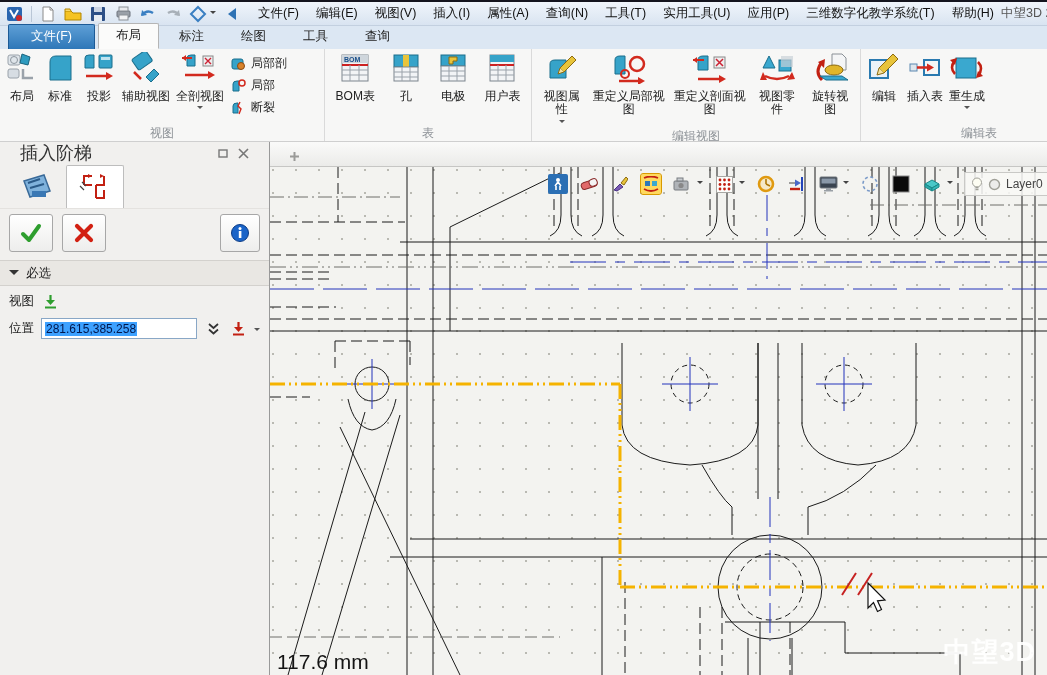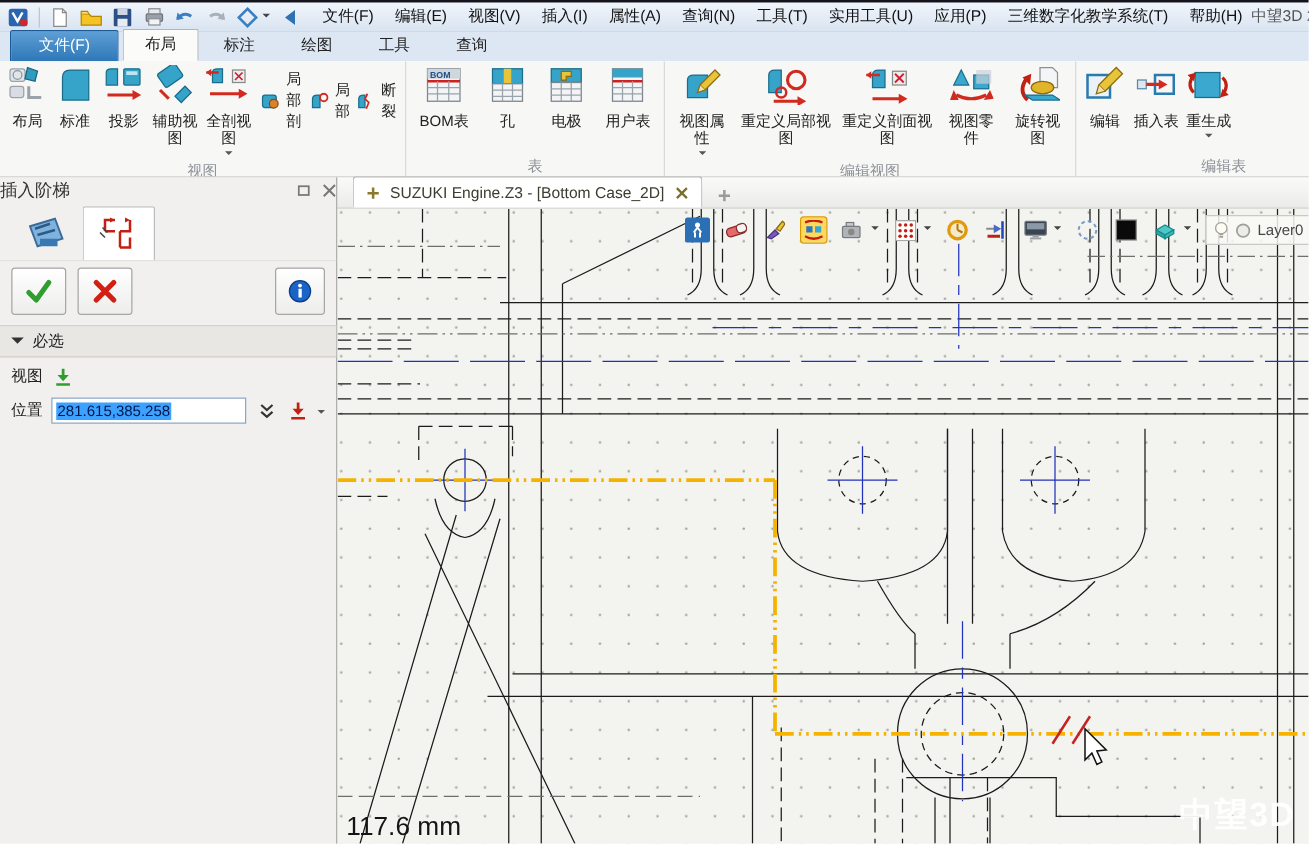--- a/index.html
+++ b/index.html
@@ -20,28 +20,28 @@
   .rtab.file{background:linear-gradient(#5e9fd6,#2e77b8);color:#fff;border:1px solid #1c5a96;border-bottom:none;padding:3px 22px 4px}
   .rtab.active{background:#fbfbfa;border:1px solid #b5b5b5;border-bottom:1px solid #fbfbfa}
   
   .ribbon{height:92px;background:#f7f7f6;border-bottom:1px solid #cfcfcf;display:flex;overflow:hidden}
   .rgroup{display:flex;flex-direction:column;border-right:1px solid #dadada;padding:1px 3px 0;flex:none}
   .rbody{flex:1;display:flex;align-items:flex-start}
   .rbtn{display:flex;flex-direction:column;align-items:center;padding:2px 3px;cursor:default}
   .rlabel{font-size:12px;color:#222;text-align:center;line-height:1.12;margin-top:2px;max-width:76px}
   .glabel{font-size:12px;color:#8d9297;text-align:center;height:16px;line-height:16px}
   .caret{width:0;height:0;border:3.5px solid transparent;border-top-color:#555;margin-top:3px}
-  .stackcol{display:flex;gap:5px;padding:5px 4px 0}
+  .stackcol{display:flex;flex-direction:column;gap:5px;padding:5px 4px 0}
   .sbtn{display:flex;align-items:center;gap:5px;font-size:12px;color:#222}
   .sic{width:15px;height:14px;flex:none}
   
   .main{display:flex;height:533px}
   
   .panel{width:270px;background:#f1f0ee;border-right:1px solid #999;display:flex;flex-direction:column;box-sizing:border-box;flex:none}
-  .phead{height:22px;display:flex;align-items:center;padding:0 0;font-size:14px;color:#333}
+  .phead{height:22px;display:flex;align-items:center;padding:0 20px;font-size:18px;color:#333}
   .pwinbtns{margin-left:auto;display:flex;gap:9px}
   .ptabs{height:44px;display:flex;align-items:flex-end;padding-left:8px;gap:2px}
   .ptab{width:56px;height:42px;display:flex;align-items:center;justify-content:center;border-radius:2px 2px 0 0}
   .ptab.active{background:#fff;border:1px solid #bdbdbd;border-bottom:none}
   .pactions{height:48px;display:flex;align-items:center;gap:9px;padding:5px 9px;border-top:1px solid #e4e2df;box-sizing:border-box}
   .abtn{width:42px;height:36px;background:linear-gradient(#ffffff,#ededec);border:1px solid #a7a7a7;border-radius:3px;
         display:flex;align-items:center;justify-content:center}
   .abtn.info{margin-left:auto;width:38px}
   .psection{height:24px;background:#e9e7e3;border-top:1px solid #d3d1cd;border-bottom:1px solid #d3d1cd;
         display:flex;align-items:center;gap:7px;padding:0 9px;font-size:12.5px;font-weight:normal;color:#1a1a1a;margin-top:4px}
@@ -453,29 +453,20 @@
             <path d="M2,13.5 H13" stroke="#c22012" stroke-width="2"></path>
           </svg>
       </span>
       <span class="minicaret"></span>
     </div>
     <div style="flex:1"></div>
   </aside>
 
   <div class="rightcol">
     <div class="tabbar">
-      <div class="dtab">
-        <svg width="11" height="11">
-            <path d="M5.5,1 V10 M1,5.5 H10" stroke="#8a7a2a" stroke-width="2"></path>
-          </svg>
-        <span>SUZUKI  Engine.Z3 - [Bottom Case_2D]</span>
-        <svg width="11" height="11">
-            <path d="M1.5,1.5 L9.5,9.5 M9.5,1.5 L1.5,9.5" stroke="#7a6e2a" stroke-width="1.8"></path>
-          </svg>
-      </div>
       <span class="newtab">
         <svg width="11" height="11">
             <path d="M5.5,1 V10 M1,5.5 H10" stroke="#9a9a98" stroke-width="2"></path>
           </svg>
       </span>
     </div>
 
     <div class="canvaswrap">
       <svg class="drawing" width="777" height="508" viewBox="0 0 777 508">
         <defs>

